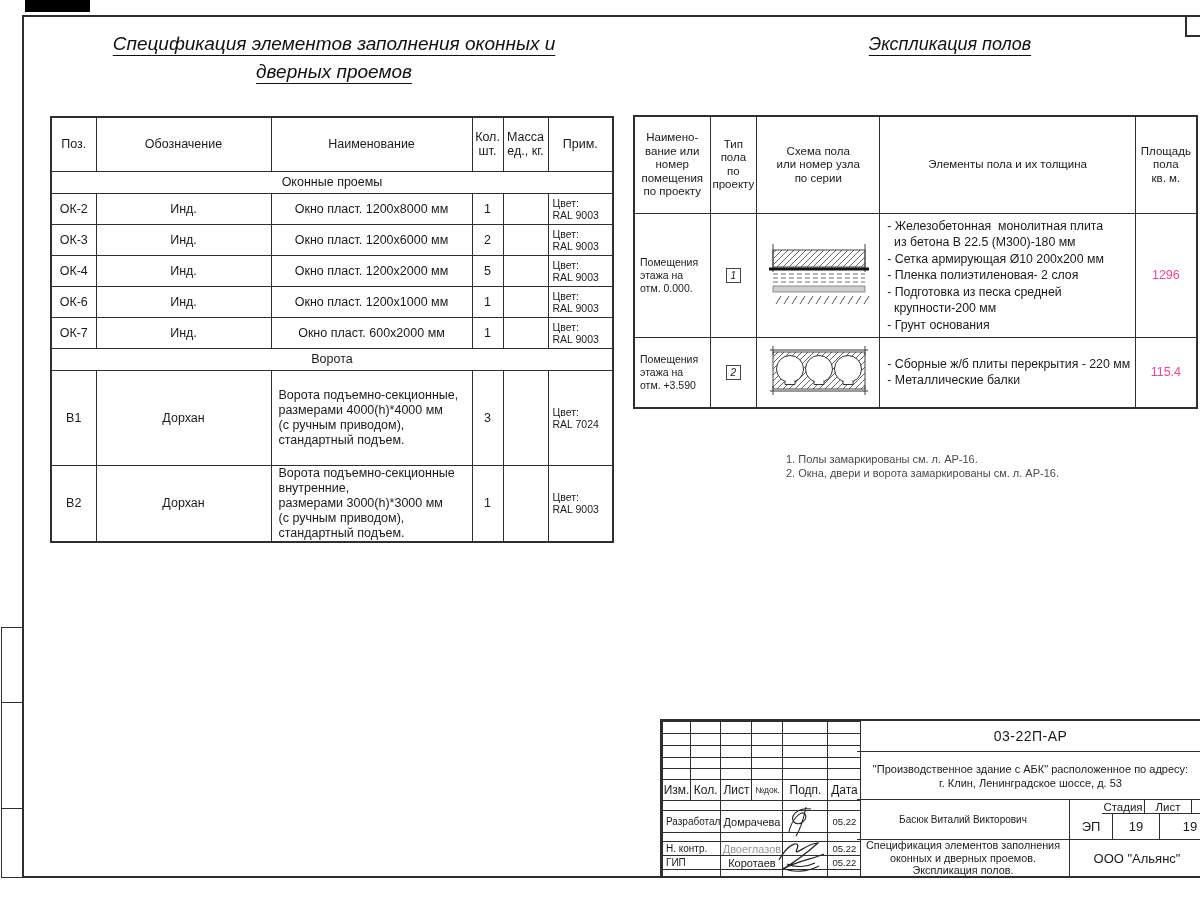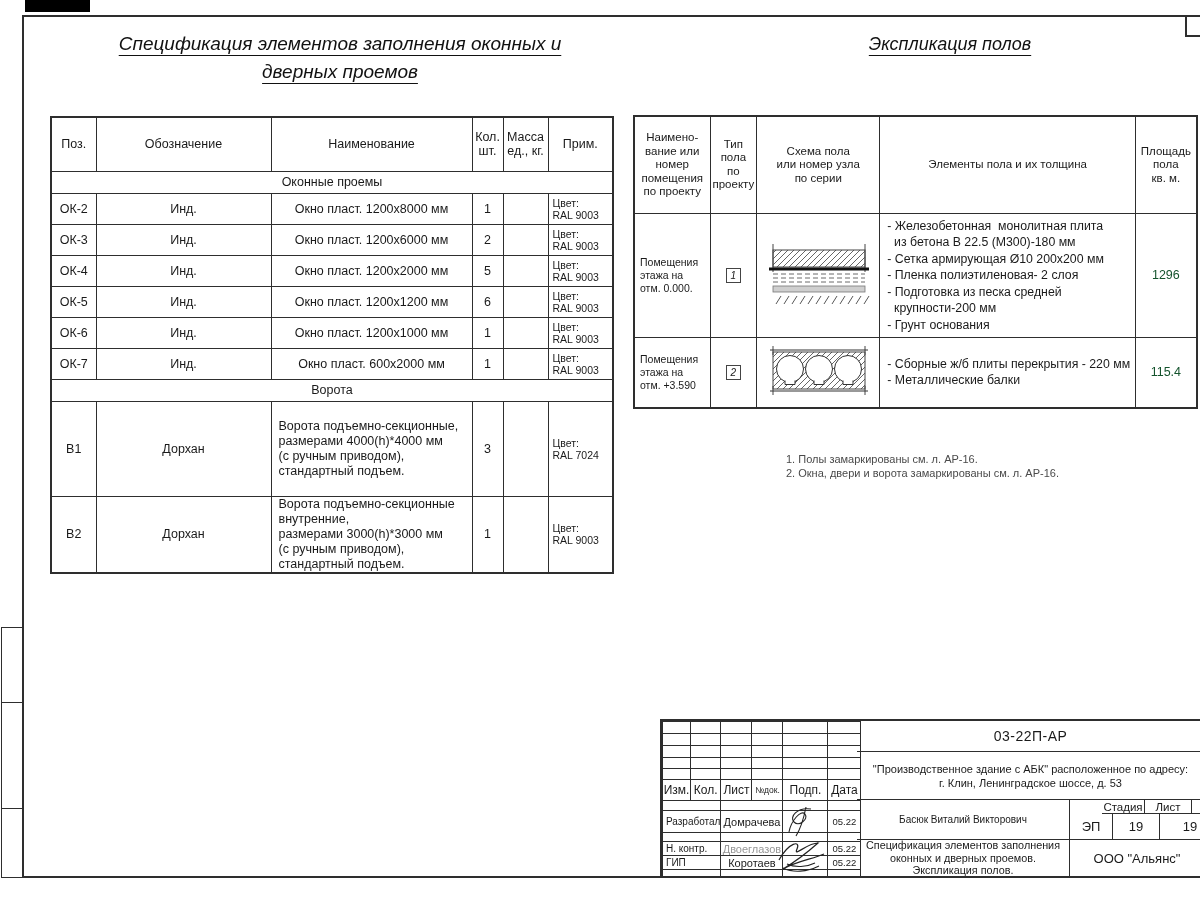--- a/index.html
+++ b/index.html
@@ -12,21 +12,21 @@
   .frame-left{position:absolute;left:22px;top:15px;width:2px;height:863px;background:#2e2e2e;}
   .frame-bottom{position:absolute;left:22px;top:876px;width:1178px;height:2px;background:#2e2e2e;}
   .tr-box{position:absolute;left:1185px;top:17px;width:15px;height:20px;
           border-left:2px solid #2e2e2e;border-bottom:2px solid #2e2e2e;box-sizing:border-box;}
   .margin-box{position:absolute;left:1px;width:22px;border:1px solid #2e2e2e;box-sizing:border-box;background:#fff;}
   .mb1{top:627px;height:76px;}
   .mb2{top:702px;height:107px;}
   .mb3{top:808px;height:70px;}
 
   
-  .title-main{position:absolute;left:70px;top:30px;width:540px;text-align:center;
+  .title-main{position:absolute;left:64px;top:30px;width:540px;text-align:center;
               font-style:italic;font-size:19px;line-height:28px;color:#111;}
   .title-floors{position:absolute;left:790px;top:34px;width:320px;text-align:center;
               font-style:italic;font-size:18px;color:#111;}
   .uline{text-decoration:underline;text-underline-offset:5px;}
 
   
   table.dt{border-collapse:collapse;table-layout:fixed;background:#fff;}
   table.dt td{border:1px solid #2e2e2e;text-align:center;vertical-align:middle;
               padding:0 2px;font-size:12.5px;overflow:hidden;}
   .pre{white-space:pre-line;}
@@ -37,21 +37,21 @@
   table.spec td.note-cell{font-size:10.5px;text-align:left;padding-left:4px;line-height:12px;}
   table.spec td.name-left{text-align:left;padding-left:7px;line-height:15px;}
   tr.rh54{height:54px;} tr.rh22{height:22px;} tr.rh31{height:31px;}
   tr.rh95{height:95px;} tr.rh77{height:77px;}
 
   
   table.floors{position:absolute;left:633px;top:115px;border:2px solid #2e2e2e;}
   table.floors td.fhead{font-size:11.5px;line-height:13.5px;}
   table.floors td.room{font-size:10.5px;line-height:13px;text-align:left;padding-left:5px;}
   table.floors td.elements{text-align:left;padding:4px 5px 4px 7px;font-size:12.3px;line-height:16.5px;vertical-align:middle;}
-  table.floors td.area{color:#14532d;font-size:12.5px;}
+  table.floors td.area{color:#ec4899;font-size:12.5px;}
   .typebox{display:inline-block;border:1px solid #444;font-size:10px;font-style:italic;
            padding:0 4px;line-height:13px;background:#fff;}
   .el-line{display:flex;justify-content:flex-start;white-space:pre;}
   tr.fh97{height:97px;} tr.fr124{height:124px;} tr.fr70{height:70px;}
 
   
   .notes{position:absolute;left:786px;top:452px;font-size:11px;line-height:14px;color:#4a4a4a;}
 
   
   .tblock{position:absolute;left:660px;top:719px;width:542px;height:159px;
@@ -141,29 +141,20 @@
       <td>2</td>
       <td></td>
       <td class="note-cell pre">Цвет:
 RAL 9003</td>
     </tr>
     <tr class="rh31">
       <td>ОК-4</td>
       <td>Инд.</td>
       <td>Окно пласт. 1200х2000 мм</td>
       <td>5</td>
-      <td></td>
-      <td class="note-cell pre">Цвет:
-RAL 9003</td>
-    </tr>
-    <tr class="rh31">
-      <td>ОК-5</td>
-      <td>Инд.</td>
-      <td>Окно пласт. 1200х1200 мм</td>
-      <td>6</td>
       <td></td>
       <td class="note-cell pre">Цвет:
 RAL 9003</td>
     </tr>
     <tr class="rh31">
       <td>ОК-6</td>
       <td>Инд.</td>
       <td>Окно пласт. 1200х1000 мм</td>
       <td>1</td>
       <td></td>

